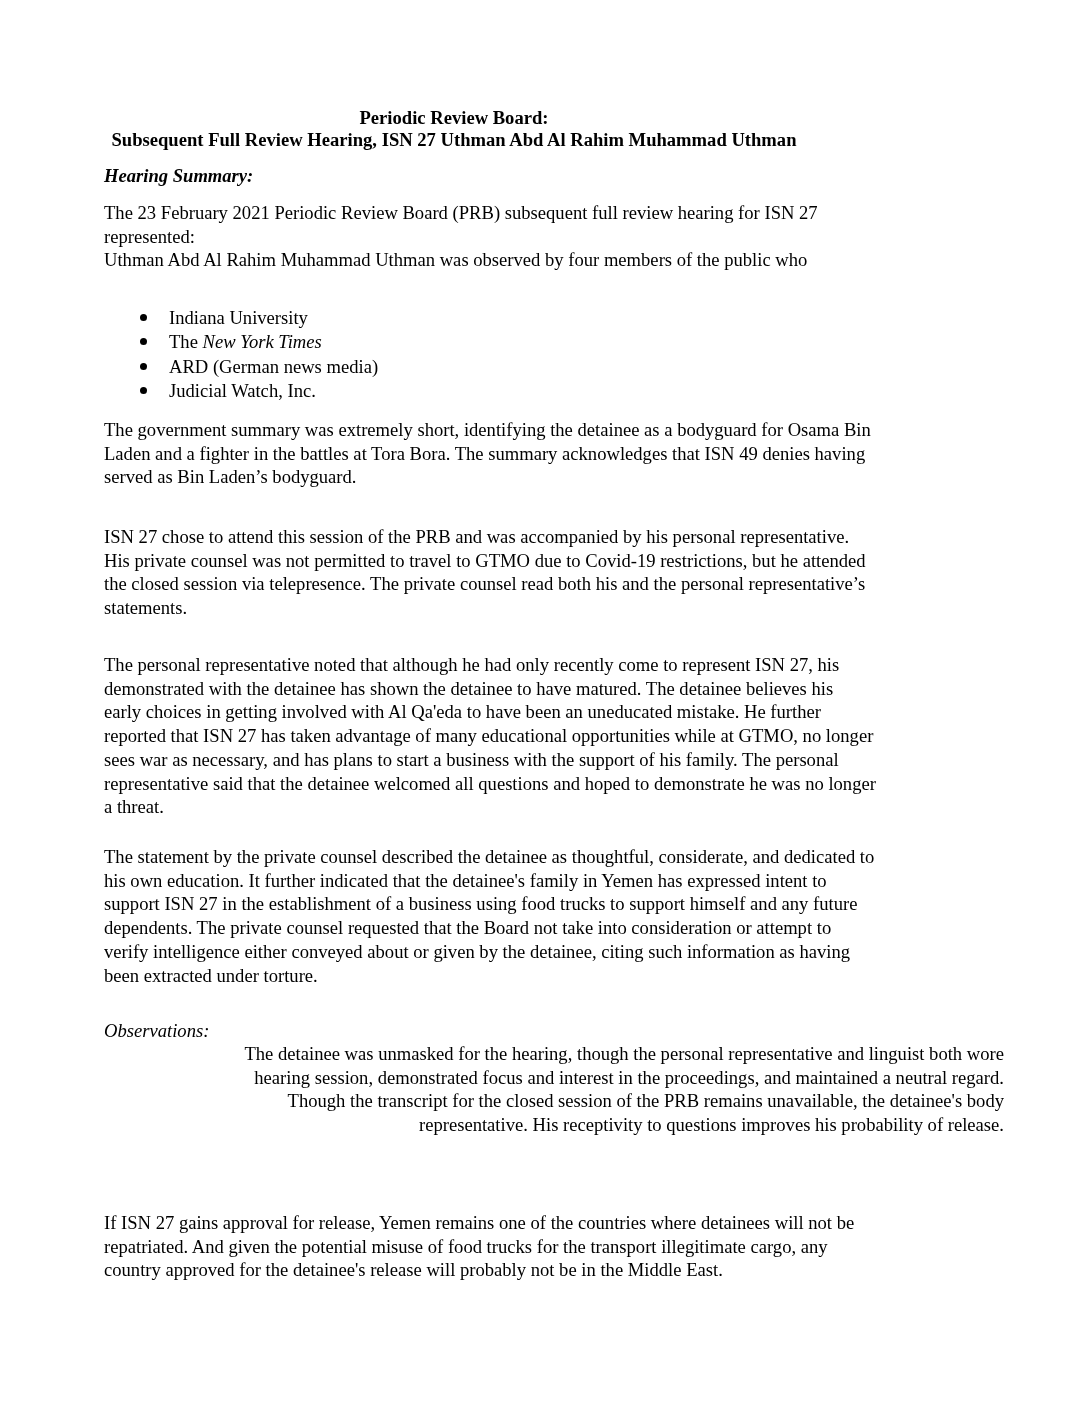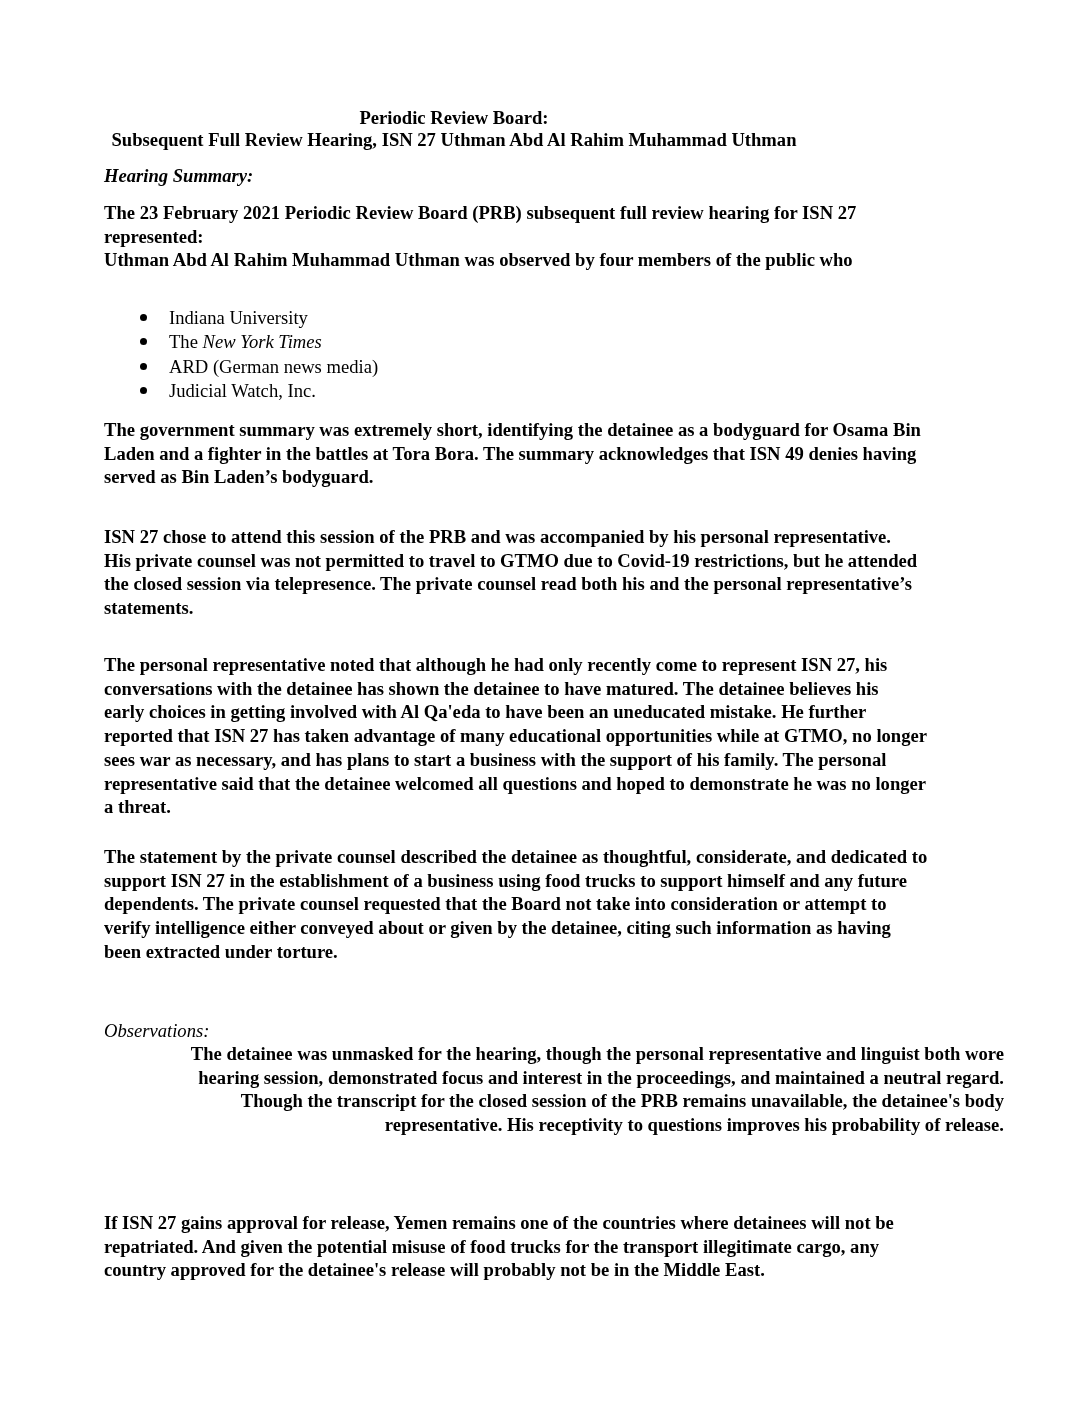--- a/index.html
+++ b/index.html
@@ -6,21 +6,21 @@
   body { width: 1088px; height: 1408px; position: relative; overflow: hidden; }
   .page {
     position: absolute; left: 0; top: 0; width: 1088px; height: 1408px;
     font-family: "Liberation Serif", serif; color: #000; font-size: 18.6px; line-height: 23.7px;
   }
   .title { position: absolute; left: 0; width: 908px; text-align: center; font-weight: bold; }
   .t1 { top: 106px; }
   .t2 { top: 116px; margin-top: 12px; }
   .heading { position: absolute; left: 104px; font-style: italic; }
   .para { position: absolute; left: 104px; width: 900px; }
-  .line { display: block; white-space: nowrap; font-weight: bold; }
+  .line { display: block; white-space: nowrap; }
   .bullets { position: absolute; left: 136px; top: 302px; margin: 4px; padding: 0; list-style: none; }
   .bullets li { position: relative; padding-left: 29px; height: 24.3px; white-space: nowrap; }
   .bullets li::before {
     content: ""; position: absolute; left: 0; top: 8px; width: 7px; height: 7px; border-radius: 50%; background: #000;
   }
   .ital { font-style: italic; }
 </style>
 </head>
 <body>
 
@@ -60,30 +60,31 @@
 
   <div class="para" style="top:525px;">
     <span class="line">ISN 27 chose to attend this session of the PRB and was accompanied by his personal representative.</span>
     <span class="line">His private counsel was not permitted to travel to GTMO due to Covid-19 restrictions, but he attended</span>
     <span class="line">the closed session via telepresence. The private counsel read both his and the personal representative’s</span>
     <span class="line">statements.</span>
   </div>
 
   <div class="para" style="top:653px;">
     <span class="line">The personal representative noted that although he had only recently come to represent ISN 27, his</span>
-    <span class="line">conversations with the detainee has shown the detainee to have matured. The detainee believes his</span>
+    <span class="line">demonstrated with the detainee has shown the detainee to have matured. The detainee believes his</span>
     <span class="line">early choices in getting involved with Al Qa'eda to have been an uneducated mistake. He further</span>
     <span class="line">reported that ISN 27 has taken advantage of many educational opportunities while at GTMO, no longer</span>
     <span class="line">sees war as necessary, and has plans to start a business with the support of his family. The personal</span>
     <span class="line">representative said that the detainee welcomed all questions and hoped to demonstrate he was no longer</span>
     <span class="line">a threat.</span>
   </div>
 
   <div class="para" style="top:845px;">
     <span class="line">The statement by the private counsel described the detainee as thoughtful, considerate, and dedicated to</span>
+    <span class="line">his own education. It further indicated that the detainee's family in Yemen has expressed intent to</span>
     <span class="line">support ISN 27 in the establishment of a business using food trucks to support himself and any future</span>
     <span class="line">dependents. The private counsel requested that the Board not take into consideration or attempt to</span>
     <span class="line">verify intelligence either conveyed about or given by the detainee, citing such information as having</span>
     <span class="line">been extracted under torture.</span>
   </div>
 
   <div class="heading" style="top:1019px;">Observations:</div>
 
   <div class="para" style="top:1042px;text-align:right;">
     <span class="line">The detainee was unmasked for the hearing, though the personal representative and linguist both wore</span>

